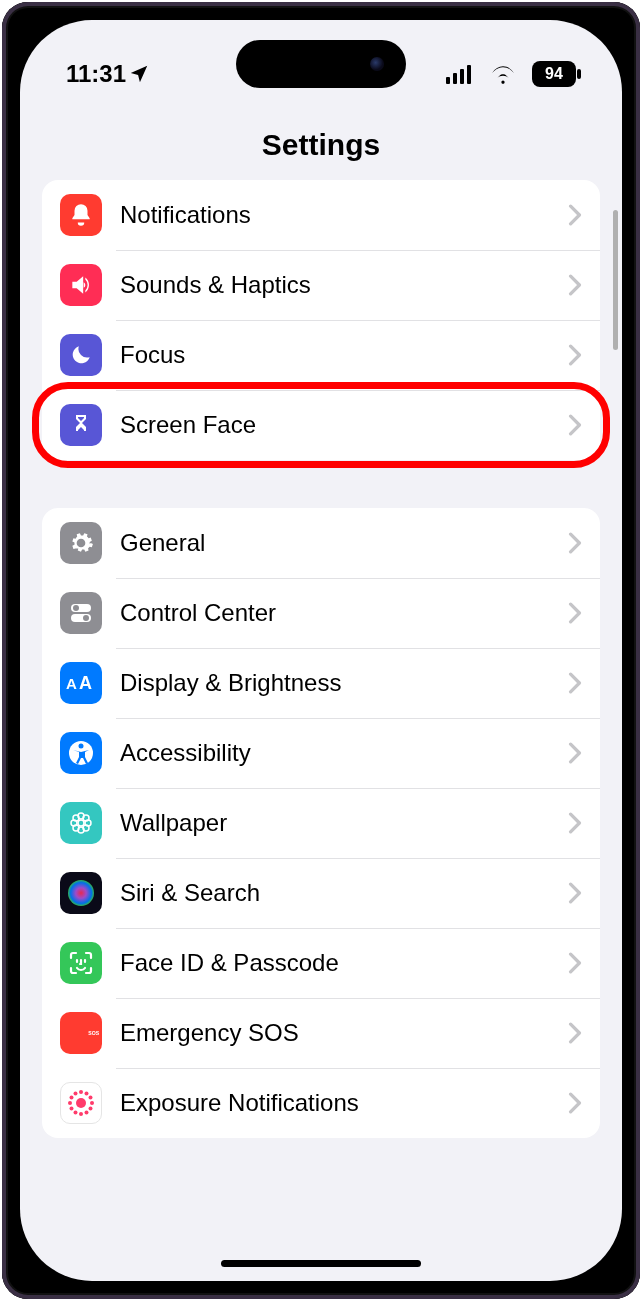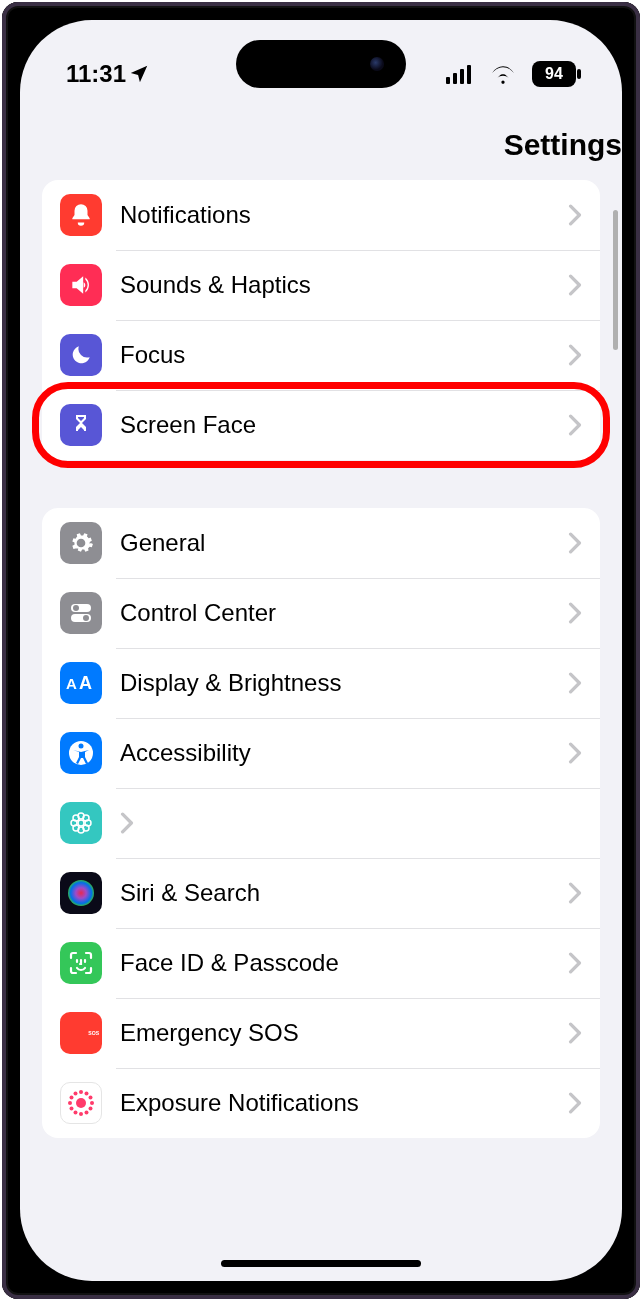--- a/index.html
+++ b/index.html
@@ -7,21 +7,21 @@
     background: #fff;
     font-family: -apple-system, BlinkMacSystemFont, "Segoe UI", Helvetica, Arial, sans-serif;
     display: flex;
     justify-content: center;
     padding: 2px;
   }
   .phone {
     width: 638px;
     height: 1297px;
     background: #000;
-    border-radius: 16px;
+    border-radius: 26px;
     padding: 18px;
     position: relative;
     box-shadow: inset 0 0 0 4px #3a2f44, inset 0 0 0 6px #111;
   }
   .screen {
     width: 100%;
     height: 100%;
     background: #f2f2f7;
     border-radius: 72px;
     position: relative;
@@ -58,21 +58,21 @@
   }
   .status-left { display: flex; align-items: center; gap: 2px; }
   .status-right { display: flex; align-items: center; gap: 16px; }
   .batt-box{
     display:inline-flex;align-items:center;justify-content:center;
     width:44px;height:26px;border-radius:8px;background:#000;color:#fff;
     font-size:16px;font-weight:700;position:relative;
   }
   .batt-box::after{content:"";position:absolute;right:-5px;top:8px;width:4px;height:10px;border-radius:2px;background:#000;}
   .header {
-    text-align: right;
+    text-align: center;
     padding: 28px 0 18px 0;
   }
   .header-title {
     font-size: 30px;
     font-weight: 700;
     color: #000;
   }
   .content {
     padding: 0 22px;
   }
@@ -298,20 +298,21 @@
                   <circle cx="14" cy="21" r="3"></circle>
                   <circle cx="7" cy="14" r="3"></circle>
                   <circle cx="21" cy="14" r="3"></circle>
                   <circle cx="9" cy="9" r="3"></circle>
                   <circle cx="19" cy="9" r="3"></circle>
                   <circle cx="9" cy="19" r="3"></circle>
                   <circle cx="19" cy="19" r="3"></circle>
                 </g>
               </svg>
             </div>
+            <div class="label">Wallpaper</div>
             <div class="chev">
               <svg width="14" height="22" viewBox="0 0 12 20">
                 <path d="M2 2l8 8-8 8" fill="none" stroke="#c5c5c8" stroke-width="3" stroke-linecap="round" stroke-linejoin="round"></path>
               </svg>
             </div>
           </div>
           <div class="row">
             <div class="icon" style="background: transparent; padding: 0px;">
               <svg width="42" height="42" viewBox="0 0 42 42">
                 <defs>

